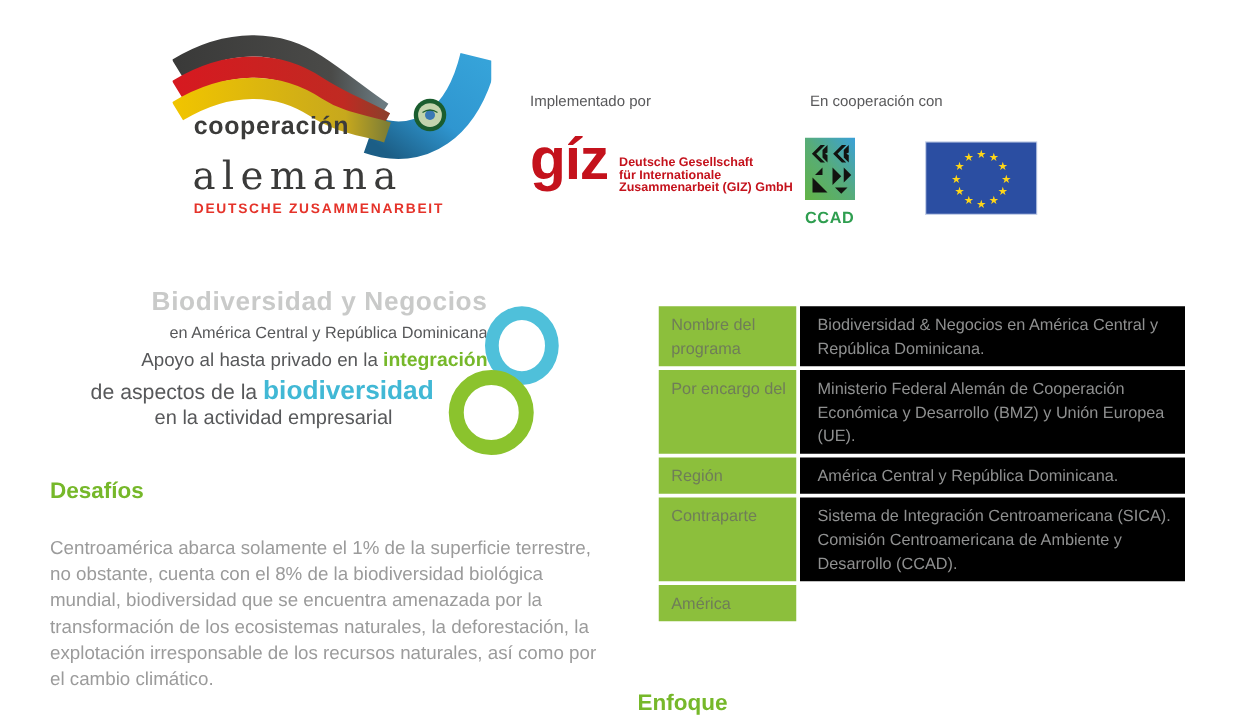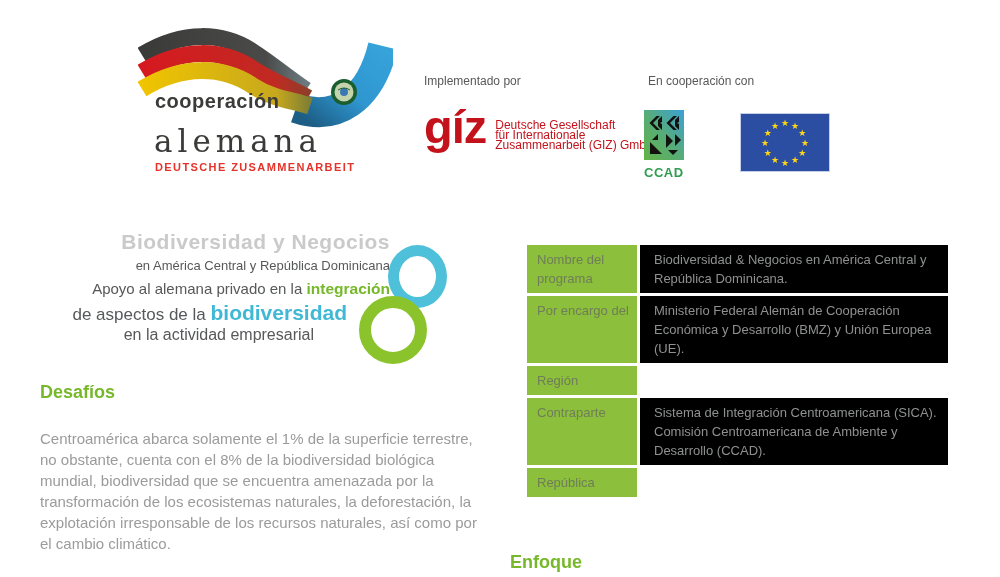--- a/index.html
+++ b/index.html
@@ -12,21 +12,21 @@
   .coop-line1 { position:absolute; left:17px; top:64px; font-size:20px; font-weight:bold; color:#3b3b3a; letter-spacing:.5px; }
   .coop-line2 { position:absolute; left:16px; top:97px; font-family:"DejaVu Serif", serif; font-size:31px; color:#3b3b3a; letter-spacing:5px; }
   .coop-line3 { position:absolute; left:17px; top:135px; font-size:11px; font-weight:bold; color:#e5332a; letter-spacing:1.4px; }
 
   .small-label { position:absolute; font-size:12px; color:#58585a; }
   .lbl-impl { left:424px; top:74px; }
   .lbl-coop { left:648px; top:74px; }
 
   .giz { position:absolute; left:424px; top:102px; display:flex; align-items:flex-start; }
   .giz-word { font-size:47px; line-height:50px; font-weight:bold; color:#c4121c; letter-spacing:-1px; }
-  .giz-lines { margin-left:9px; margin-top:18px; font-size:12px; line-height:10px; font-weight:normal; color:#c4121c; }
+  .giz-lines { margin-left:9px; margin-top:24px; font-size:10px; line-height:10px; font-weight:bold; color:#c4121c; }
 
   .ccad { position:absolute; left:644px; top:110px; width:46px; text-align:left; }
   .ccad-caption { font-size:13px; font-weight:bold; color:#2f9e50; letter-spacing:.5px; margin-top:1px; }
 
   .euflag { position:absolute; left:740px; top:113px; }
 
   
   .title-block { position:absolute; left:30px; top:230px; width:360px; text-align:right; }
   .t1 { font-size:21px; font-weight:bold; color:#c9cac9; letter-spacing:.5px; }
   .t2 { font-size:13px; color:#57585a; margin-top:4px; }
@@ -150,21 +150,21 @@
         <text x="25" y="33">★</text>
           <text x="27.7" y="23">★</text>
           <text x="35" y="15.7">★</text>
       </g>
     </svg>
   </div>
 
   <div class="title-block">
     <div class="t1">Biodiversidad y Negocios</div>
     <div class="t2">en América Central y República Dominicana</div>
-    <div class="t3"><span>Apoyo al alemana privado en la </span><b>integración</b></div>
+    <div class="t3"><span>Apoyo al hasta privado en la </span><b>integración</b></div>
     <div class="t4"><span>de aspectos de la </span><b>biodiversidad</b></div>
     <div class="t5">en la actividad empresarial</div>
   </div>
 
   <div class="ring ring-blue"></div>
   <div class="ring ring-green"></div>
 
   <div class="sec-title desafios-title">Desafíos</div>
   <div class="desafios-text">Centroamérica abarca solamente el 1% de la superficie terrestre, no obstante, cuenta con el 8% de la biodiversidad biológica mundial, biodiversidad que se encuentra amenazada por la transformación de los ecosistemas naturales, la deforestación, la explotación irresponsable de los recursos naturales, así como por el cambio climático.</div>
 
@@ -174,28 +174,29 @@
       <div class="t-value">Biodiversidad &amp; Negocios en América Central y República Dominicana.</div>
     </div>
 
     <div class="t-row">
       <div class="t-label">Por encargo del</div>
       <div class="t-value">Ministerio Federal Alemán de Cooperación Económica y Desarrollo (BMZ) y Unión Europea (UE).</div>
     </div>
 
     <div class="t-row">
       <div class="t-label">Región</div>
+      <div class="t-value">América Central y República Dominicana.</div>
     </div>
 
     <div class="t-row">
       <div class="t-label">Contraparte</div>
       <div class="t-value">Sistema de Integración Centroamericana (SICA).
 Comisión Centroamericana de Ambiente y Desarrollo (CCAD).</div>
     </div>
 
     <div class="t-row">
-      <div class="t-label">República</div>
+      <div class="t-label">América</div>
     </div>
   </div>
 
   <div class="sec-title enfoque-title">Enfoque</div>
 
 </div>
 
 </body></html>

